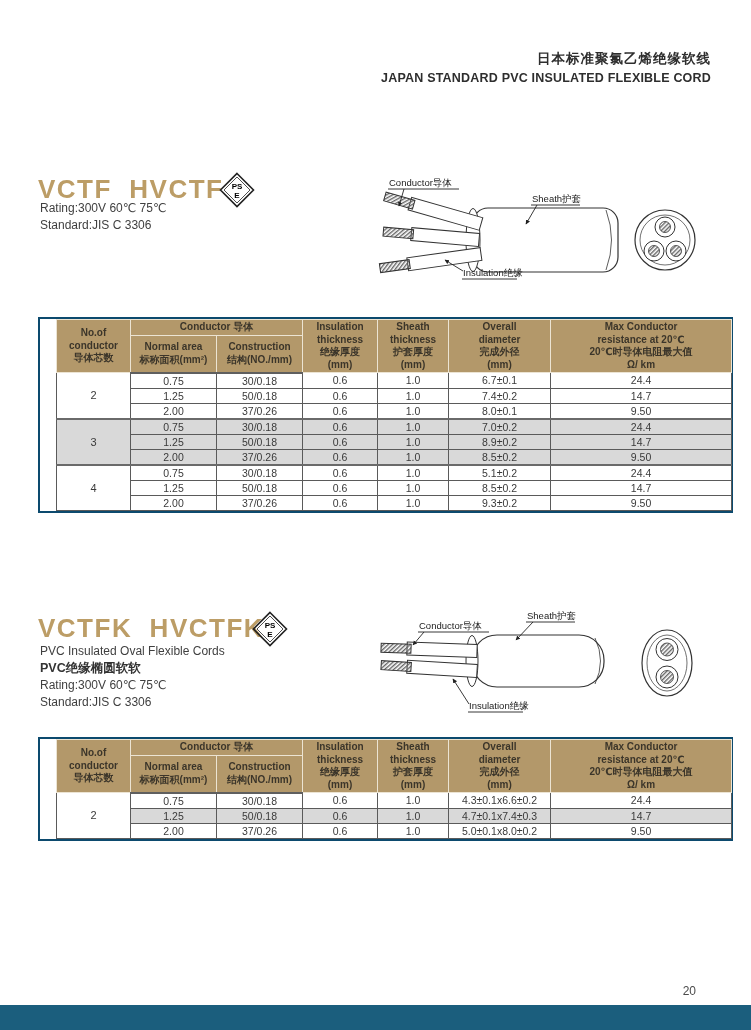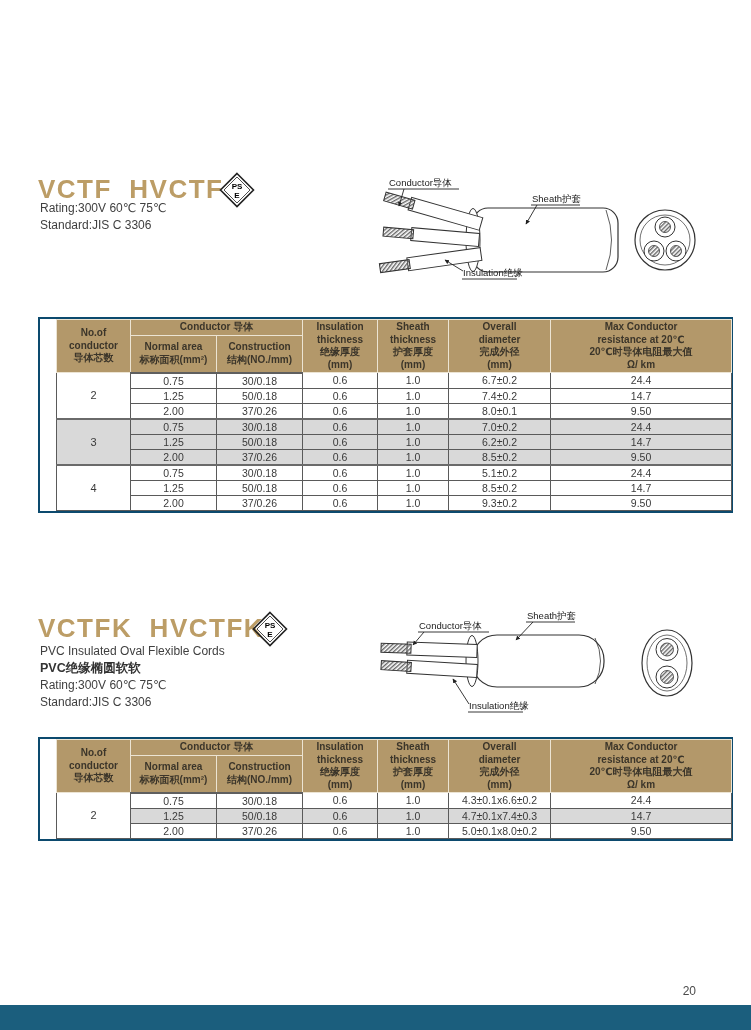--- a/index.html
+++ b/index.html
@@ -47,20 +47,24 @@
 
   
   .page-number { position:absolute; top:984px; right:55px; font-size:12px; color:#4a4a4a; }
   .bottom-bar { position:absolute; left:0; top:1005px; width:751px; height:25px; background:#1b5e7d; }
 </style>
 </head>
 <body>
 
 <div class="page">
 
+  <div class="doc-header">
+    <div class="zh">日本标准聚氯乙烯绝缘软线</div>
+    <div class="en">JAPAN STANDARD PVC INSULATED FLEXIBLE CORD</div>
+  </div>
 
   <div class="section-title" style="top:174px;">VCTF  HVCTF</div>
 
   <svg class="pse" style="left:219px; top:172px;" width="36" height="36" viewBox="0 0 36 36">
     <polygon points="18,1.5 34.5,18 18,34.5 1.5,18" fill="none" stroke="#222" stroke-width="1.6"></polygon>
     <polygon points="18,5 31,18 18,31 5,18" fill="none" stroke="#222" stroke-width="0.8"></polygon>
     <text x="18" y="17" text-anchor="middle" style="font-size:8px; font-weight:bold;">PS</text>
     <text x="18" y="26" text-anchor="middle" style="font-size:8px; font-weight:bold;">E</text>
   </svg>
 
@@ -163,21 +167,21 @@
 结构(NO./mm)</th>
         </tr>
       </thead>
       <tbody>
         <tr>
           <td class="cores" rowspan="3">2</td>
           <td>0.75</td>
           <td>30/0.18</td>
           <td>0.6</td>
           <td>1.0</td>
-          <td>6.7±0.2</td>
+          <td>6.7±0.1</td>
           <td>24.4</td>
         </tr>
         <tr>
           <td>1.25</td>
           <td>50/0.18</td>
           <td>0.6</td>
           <td>1.0</td>
           <td>7.4±0.2</td>
           <td>14.7</td>
         </tr>
@@ -196,21 +200,21 @@
           <td>0.6</td>
           <td>1.0</td>
           <td>7.0±0.2</td>
           <td>24.4</td>
         </tr>
         <tr class="shade">
           <td>1.25</td>
           <td>50/0.18</td>
           <td>0.6</td>
           <td>1.0</td>
-          <td>6.2±0.2</td>
+          <td>8.9±0.2</td>
           <td>14.7</td>
         </tr>
         <tr class="shade">
           <td>2.00</td>
           <td>37/0.26</td>
           <td>0.6</td>
           <td>1.0</td>
           <td>8.5±0.2</td>
           <td>9.50</td>
         </tr>

